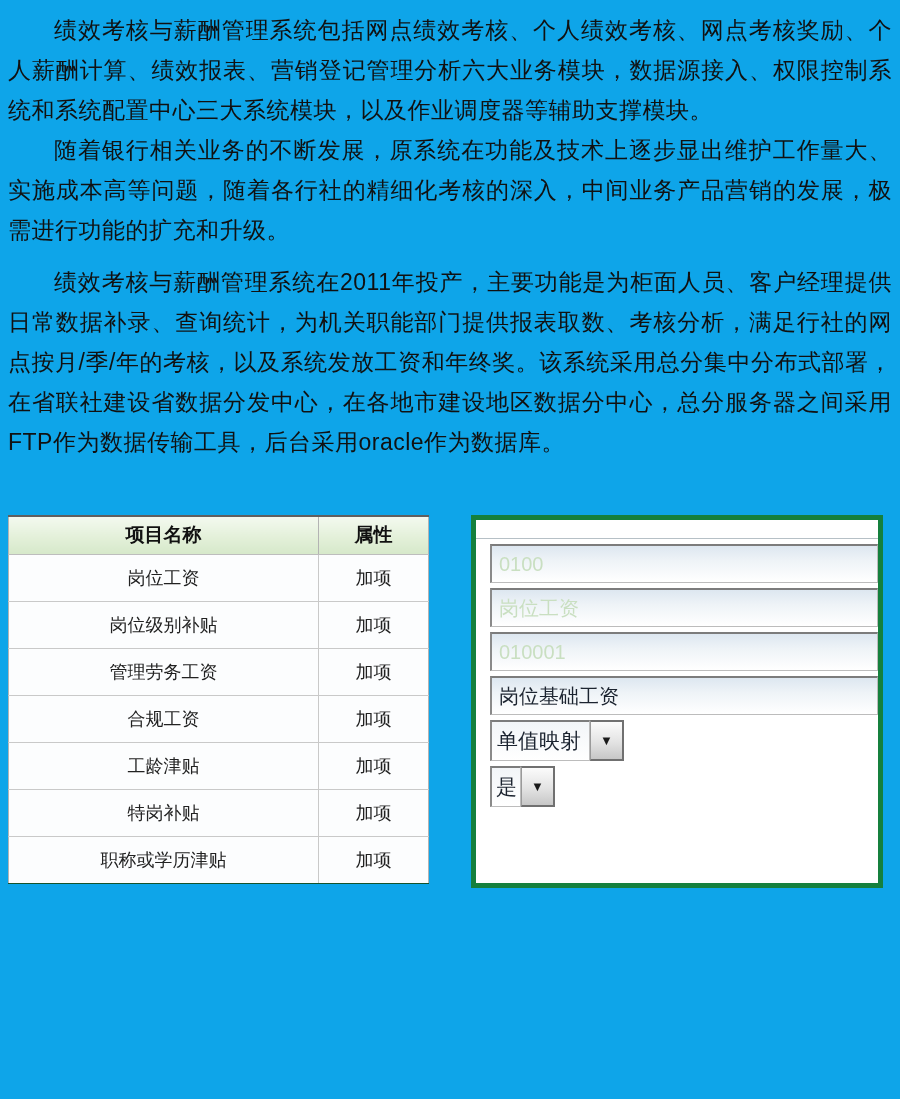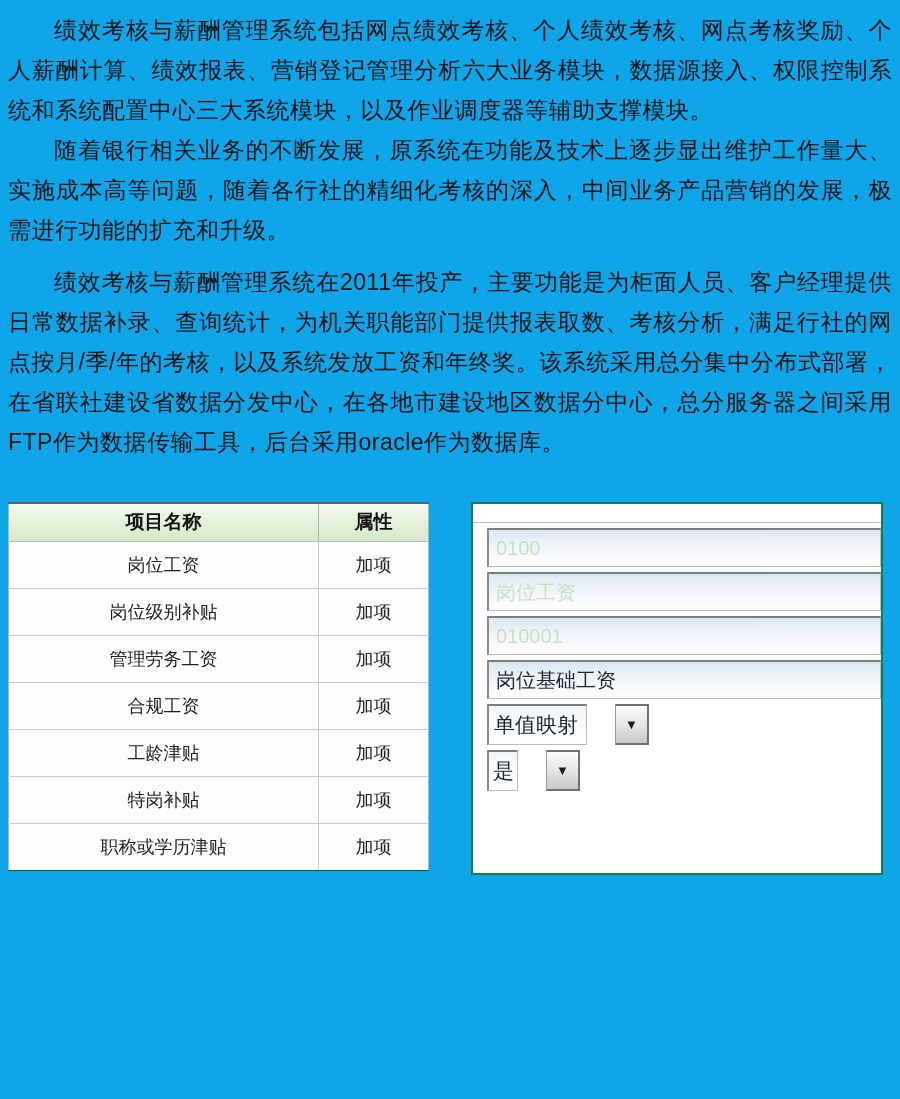--- a/index.html
+++ b/index.html
@@ -20,21 +20,21 @@
     text-align:justify;
     text-indent:2em;
     color:#111;
     letter-spacing:0.5px;
   }
   .para.gap { margin-top:12px; }
   
   .bottom {
     display:flex;
     align-items:flex-start;
-    margin:40px 0 0 8px;
+    margin:53px 0 0 8px;
   }
   
   table.items-table {
     width:420px;
     border-collapse:collapse;
     table-layout:fixed;
     font-family:"Liberation Sans","DejaVu Sans",sans-serif;
   }
   table.items-table col.c1 { width:310px; }
   table.items-table col.c2 { width:110px; }
@@ -60,21 +60,21 @@
     text-align:center;
   }
   table.items-table td:last-child,
   table.items-table th:last-child { border-right:1px solid #b3b3b3; }
   table.items-table tr:last-child td { border-bottom:1px solid #14532d; }
   
   .panel {
     margin-left:42px;
     width:412px;
     height:373px;
-    border:2px solid #15803d;
+    border:5px solid #15803d;
     background:#ffffff;
   }
   .panel-top {
     height:19px;
     border-bottom:1px solid #b6c0c6;
   }
   .fields { padding:5px 0 0 14px; }
   .field {
     display:block;
     width:100%;
@@ -84,21 +84,21 @@
     border-top:2px solid #7c7c7c;
     border-left:2px solid #8a8a8a;
     background:linear-gradient(to bottom,#dde7f0 0%,#eef3f7 40%,#ffffff 100%);
     font-family:"Liberation Sans","DejaVu Sans",sans-serif;
     font-size:20px;
     color:#1c2430;
     padding:0 7px;
     outline:none;
   }
   .field.pale { color:#c9dfc1; }
-  .selectbox { display:flex; align-items:stretch; margin-bottom:5px; height:41px;gap:28px; }
+  .selectbox { display:flex; align-items:stretch; margin-bottom:5px; height:41px; }
   .select-text {
     display:flex;
     align-items:center;
     height:100%;
     border:1px solid #bcbcbc;
     border-top:2px solid #7c7c7c;
     border-left:2px solid #8a8a8a;
     background:linear-gradient(to bottom,#f2f5f8 0%,#ffffff 100%);
     font-size:21px;
     color:#1c2430;

